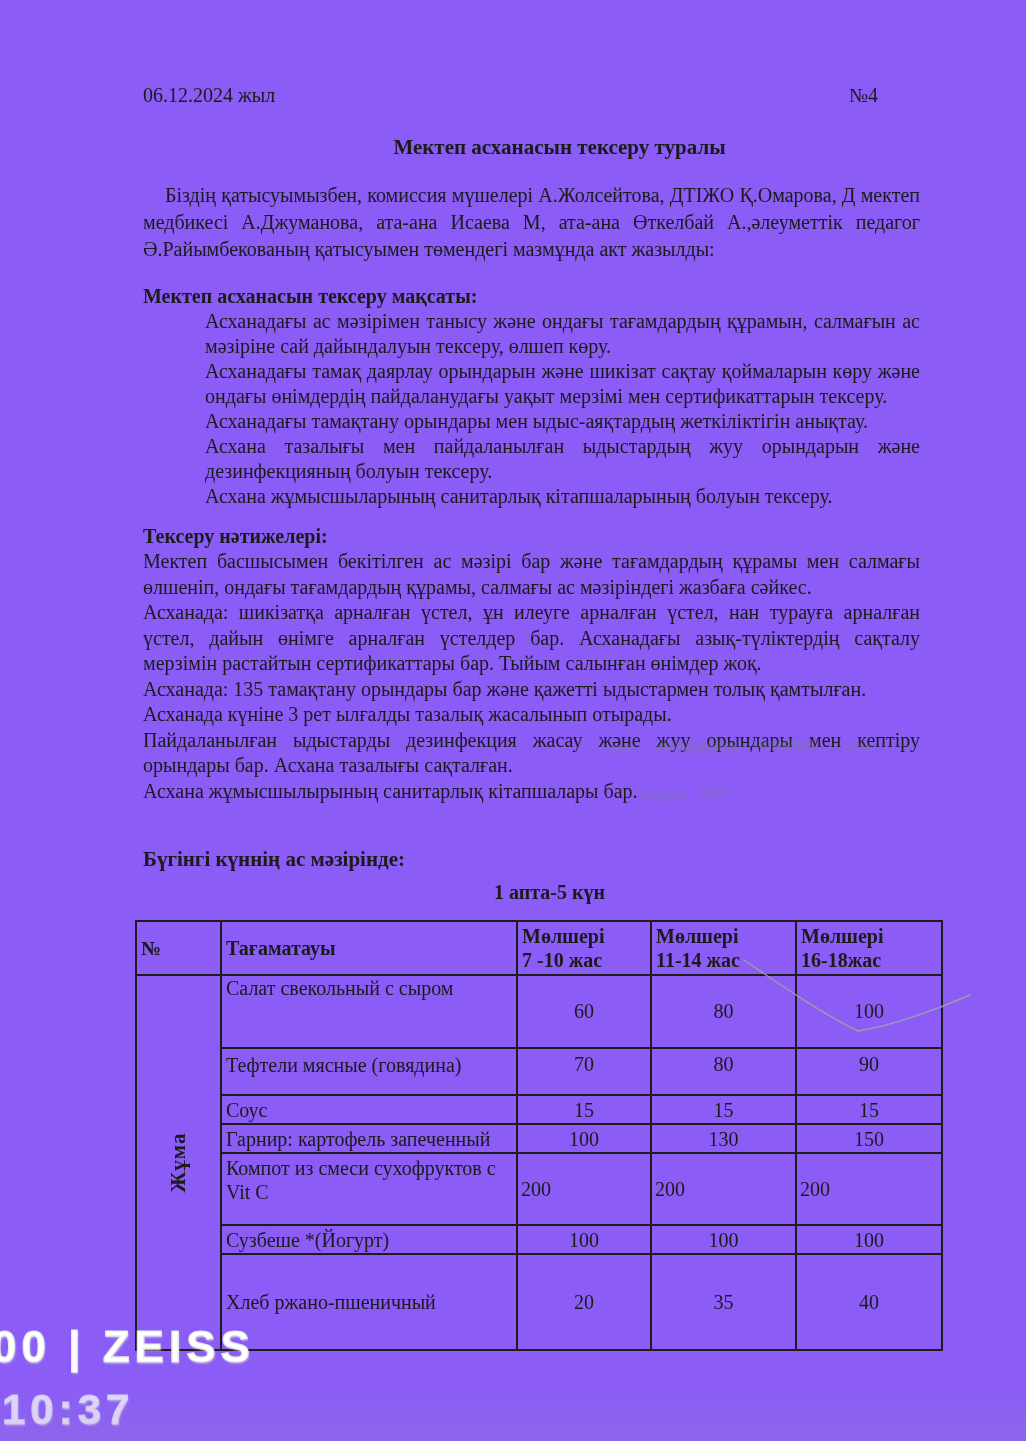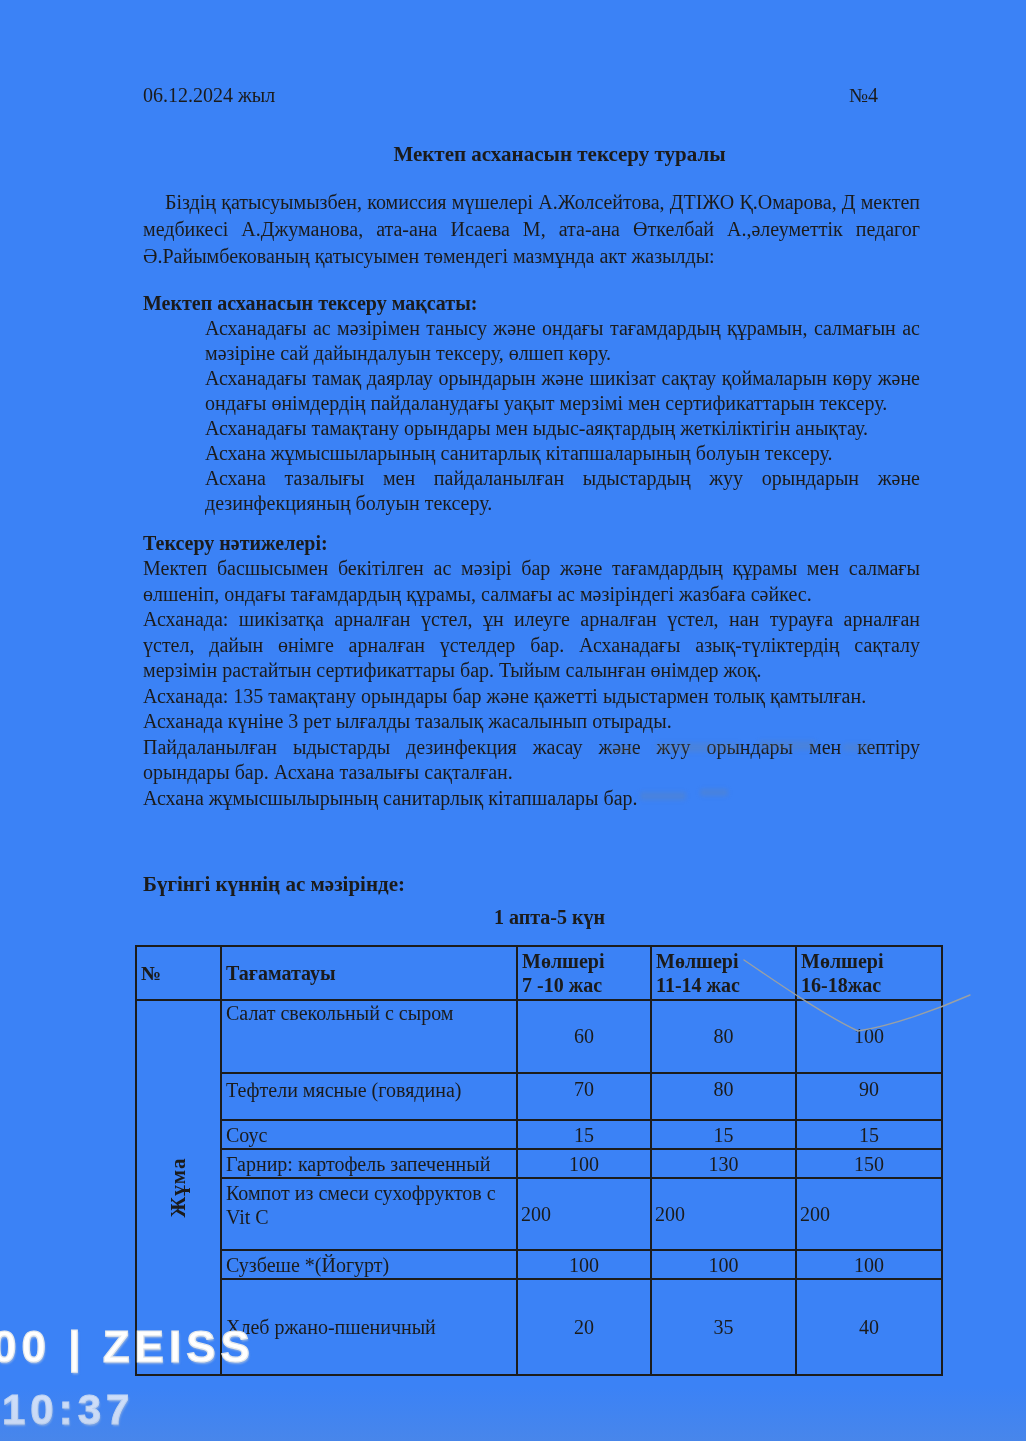--- a/index.html
+++ b/index.html
@@ -1,38 +1,38 @@
 <!DOCTYPE html>
 <html><head>
 <meta charset="utf-8">
 <style>
   html,body{margin:0;padding:0;background:#e9e9e9;}
   .page{
     position:relative;
     width:1026px;height:1441px;
     margin:0 auto;
-    background:#3b82f6;
+    background:#8b5cf6;
     overflow:hidden;
     font-family:"Liberation Serif","DejaVu Serif",serif;
     color:#1b1b1b;
     box-sizing:border-box;
   }
   .content{
     position:absolute;
     left:143px;top:0;
     width:777px;
   }
   .doc-header{
     display:flex;justify-content:space-between;
     margin-top:84px;
     font-size:20px;
   }
   .doc-number{margin-right:42px;}
   .doc-title{
-    margin-top:35px;
+    margin-top:28px;
     text-align:center;
     font-weight:bold;
     font-size:21px;
     padding-left:56px;
   }
   .intro{
     margin-top:22px;
     font-size:20px;
     line-height:27px;
     text-align:justify;
@@ -50,21 +50,21 @@
     text-align:justify;
   }
   .purpose-list p{margin:0;}
   .results-heading{margin-top:14px;}
   .results p{
     margin:0;
     font-size:20px;
     line-height:25.5px;
     text-align:justify;
   }
-  .menu-heading{margin-top:60px;font-size:21px;}
+  .menu-heading{margin-top:42px;font-size:21px;}
   .menu-subheading{
     margin-top:9px;
     text-align:center;
     font-weight:bold;
     font-size:20px;
     padding-left:36px;
   }
   table.menu{
     border-collapse:collapse;
     table-layout:fixed;
@@ -144,22 +144,22 @@
     <div class="doc-title">Мектеп асханасын тексеру туралы</div>
 
     <p class="intro">Біздің қатысуымызбен, комиссия мүшелері А.Жолсейтова, ДТІЖО Қ.Омарова, Д мектеп медбикесі А.Джуманова, ата-ана Исаева М, ата-ана Өткелбай А.,әлеуметтік педагог Ә.Райымбекованың  қатысуымен төмендегі  мазмұнда  акт    жазылды:</p>
 
     <div class="bold-heading">Мектеп асханасын тексеру мақсаты:</div>
 
     <div class="purpose-list">
       <p>Асханадағы ас мәзірімен танысу және ондағы тағамдардың  құрамын, салмағын ас мәзіріне сай дайындалуын тексеру, өлшеп көру.</p>
       <p>Асханадағы тамақ даярлау орындарын және шикізат сақтау қоймаларын көру және ондағы өнімдердің пайдаланудағы уақыт мерзімі мен сертификаттарын тексеру.</p>
       <p>Асханадағы тамақтану орындары мен ыдыс-аяқтардың жеткіліктігін анықтау.</p>
+      <p>Асхана тазалығы мен пайдаланылған ыдыстардың жуу орындарын және дезинфекцияның болуын тексеру.</p>
       <p>Асхана жұмысшыларының санитарлық кітапшаларының болуын тексеру.</p>
-      <p>Асхана тазалығы мен пайдаланылған ыдыстардың жуу орындарын және дезинфекцияның болуын тексеру.</p>
     </div>
 
     <div class="bold-heading results-heading">Тексеру нәтижелері:</div>
 
     <div class="results">
       <p>Мектеп басшысымен бекітілген ас мәзірі бар және тағамдардың құрамы мен салмағы өлшеніп, ондағы тағамдардың құрамы, салмағы ас мәзіріндегі жазбаға сәйкес.</p>
       <p>Асханада: шикізатқа арналған үстел, ұн илеуге арналған үстел, нан турауға арналған үстел, дайын өнімге арналған үстелдер бар. Асханадағы азық-түліктердің сақталу мерзімін растайтын сертификаттары бар. Тыйым салынған өнімдер жоқ.</p>
       <p>Асханада: 135 тамақтану орындары бар және қажетті ыдыстармен толық қамтылған.</p>
       <p>Асханада күніне 3 рет ылғалды тазалық жасалынып отырады.</p>
       <p>Пайдаланылған ыдыстарды дезинфекция жасау және жуу орындары мен кептіру орындары бар. Асхана тазалығы сақталған.</p>

